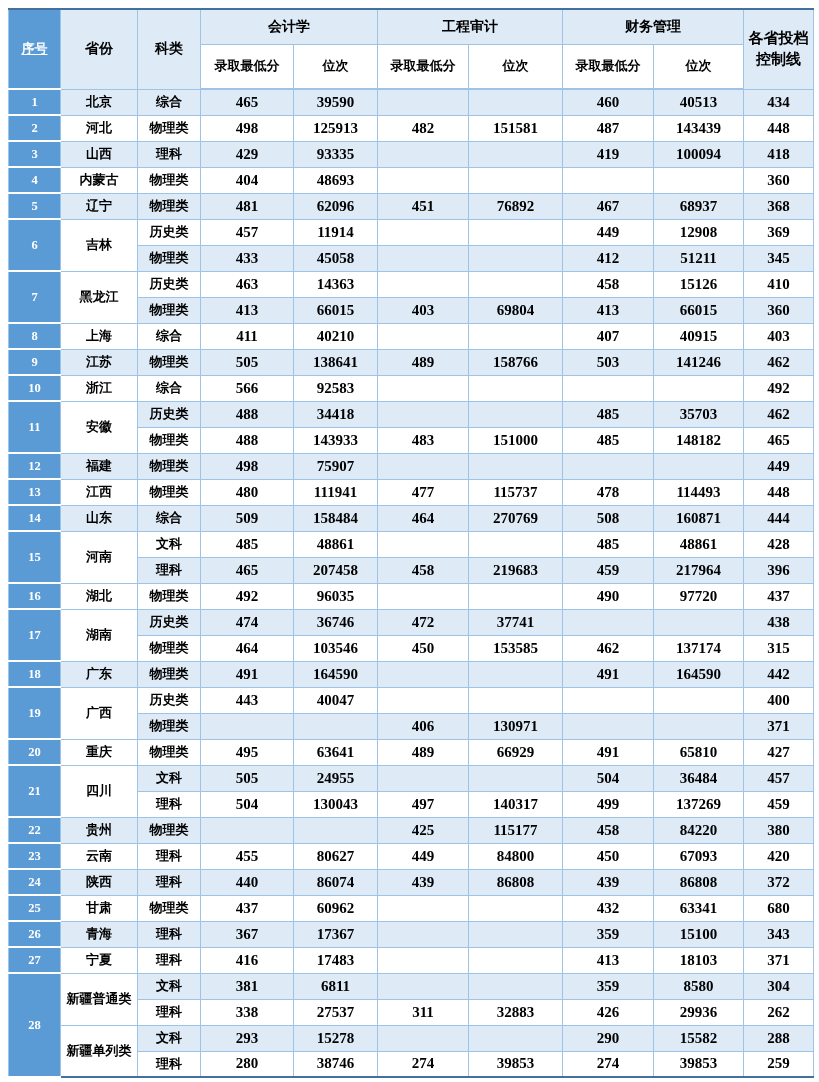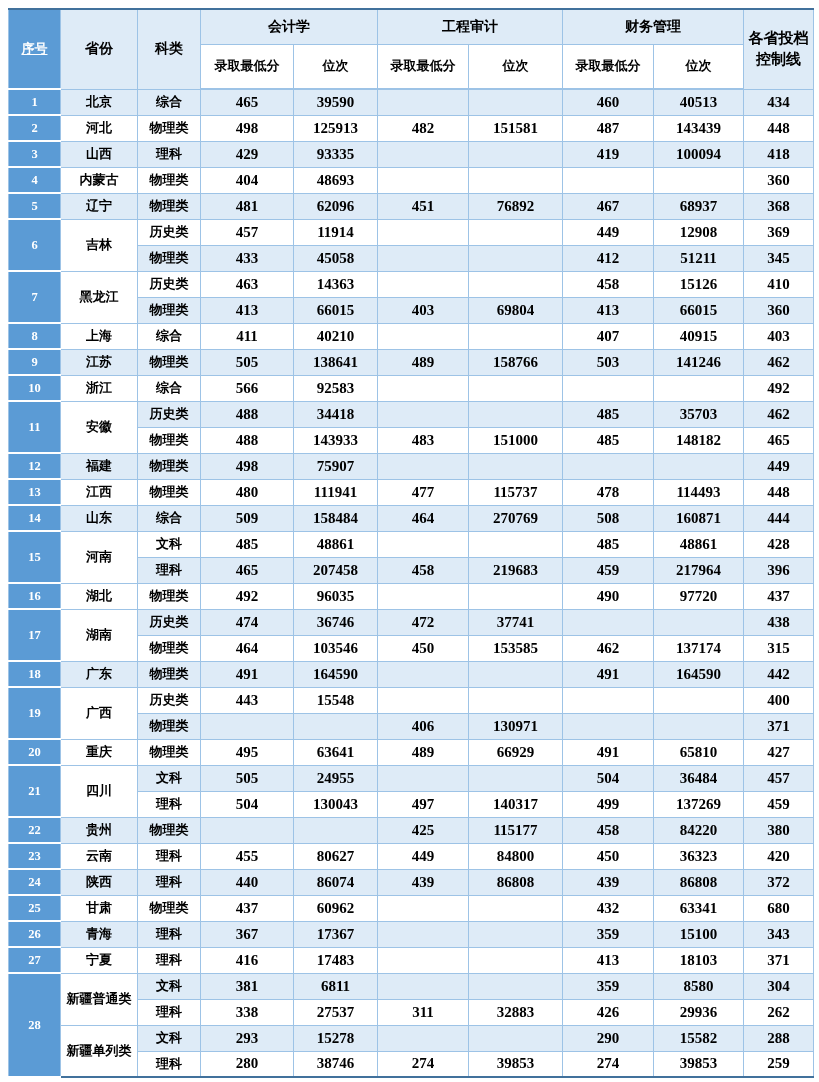--- a/index.html
+++ b/index.html
@@ -328,21 +328,21 @@
           <td class="num"></td>
           <td class="num">491</td>
           <td class="num">164590</td>
           <td class="num">442</td>
         </tr>
         <tr>
           <th class="seq" rowspan="2">19</th>
           <td class="prov span-cell" rowspan="2">广西</td>
           <td class="cat">历史类</td>
           <td class="num">443</td>
-          <td class="num">15548</td>
+          <td class="num">40047</td>
           <td class="num"></td>
           <td class="num"></td>
           <td class="num"></td>
           <td class="num"></td>
           <td class="num">400</td>
         </tr>
         <tr class="stripe">
           <td class="cat">物理类</td>
           <td class="num"></td>
           <td class="num"></td>
@@ -400,21 +400,21 @@
         </tr>
         <tr>
           <th class="seq">23</th>
           <td class="prov">云南</td>
           <td class="cat">理科</td>
           <td class="num">455</td>
           <td class="num">80627</td>
           <td class="num">449</td>
           <td class="num">84800</td>
           <td class="num">450</td>
-          <td class="num">36323</td>
+          <td class="num">67093</td>
           <td class="num">420</td>
         </tr>
         <tr class="stripe">
           <th class="seq">24</th>
           <td class="prov">陕西</td>
           <td class="cat">理科</td>
           <td class="num">440</td>
           <td class="num">86074</td>
           <td class="num">439</td>
           <td class="num">86808</td>

